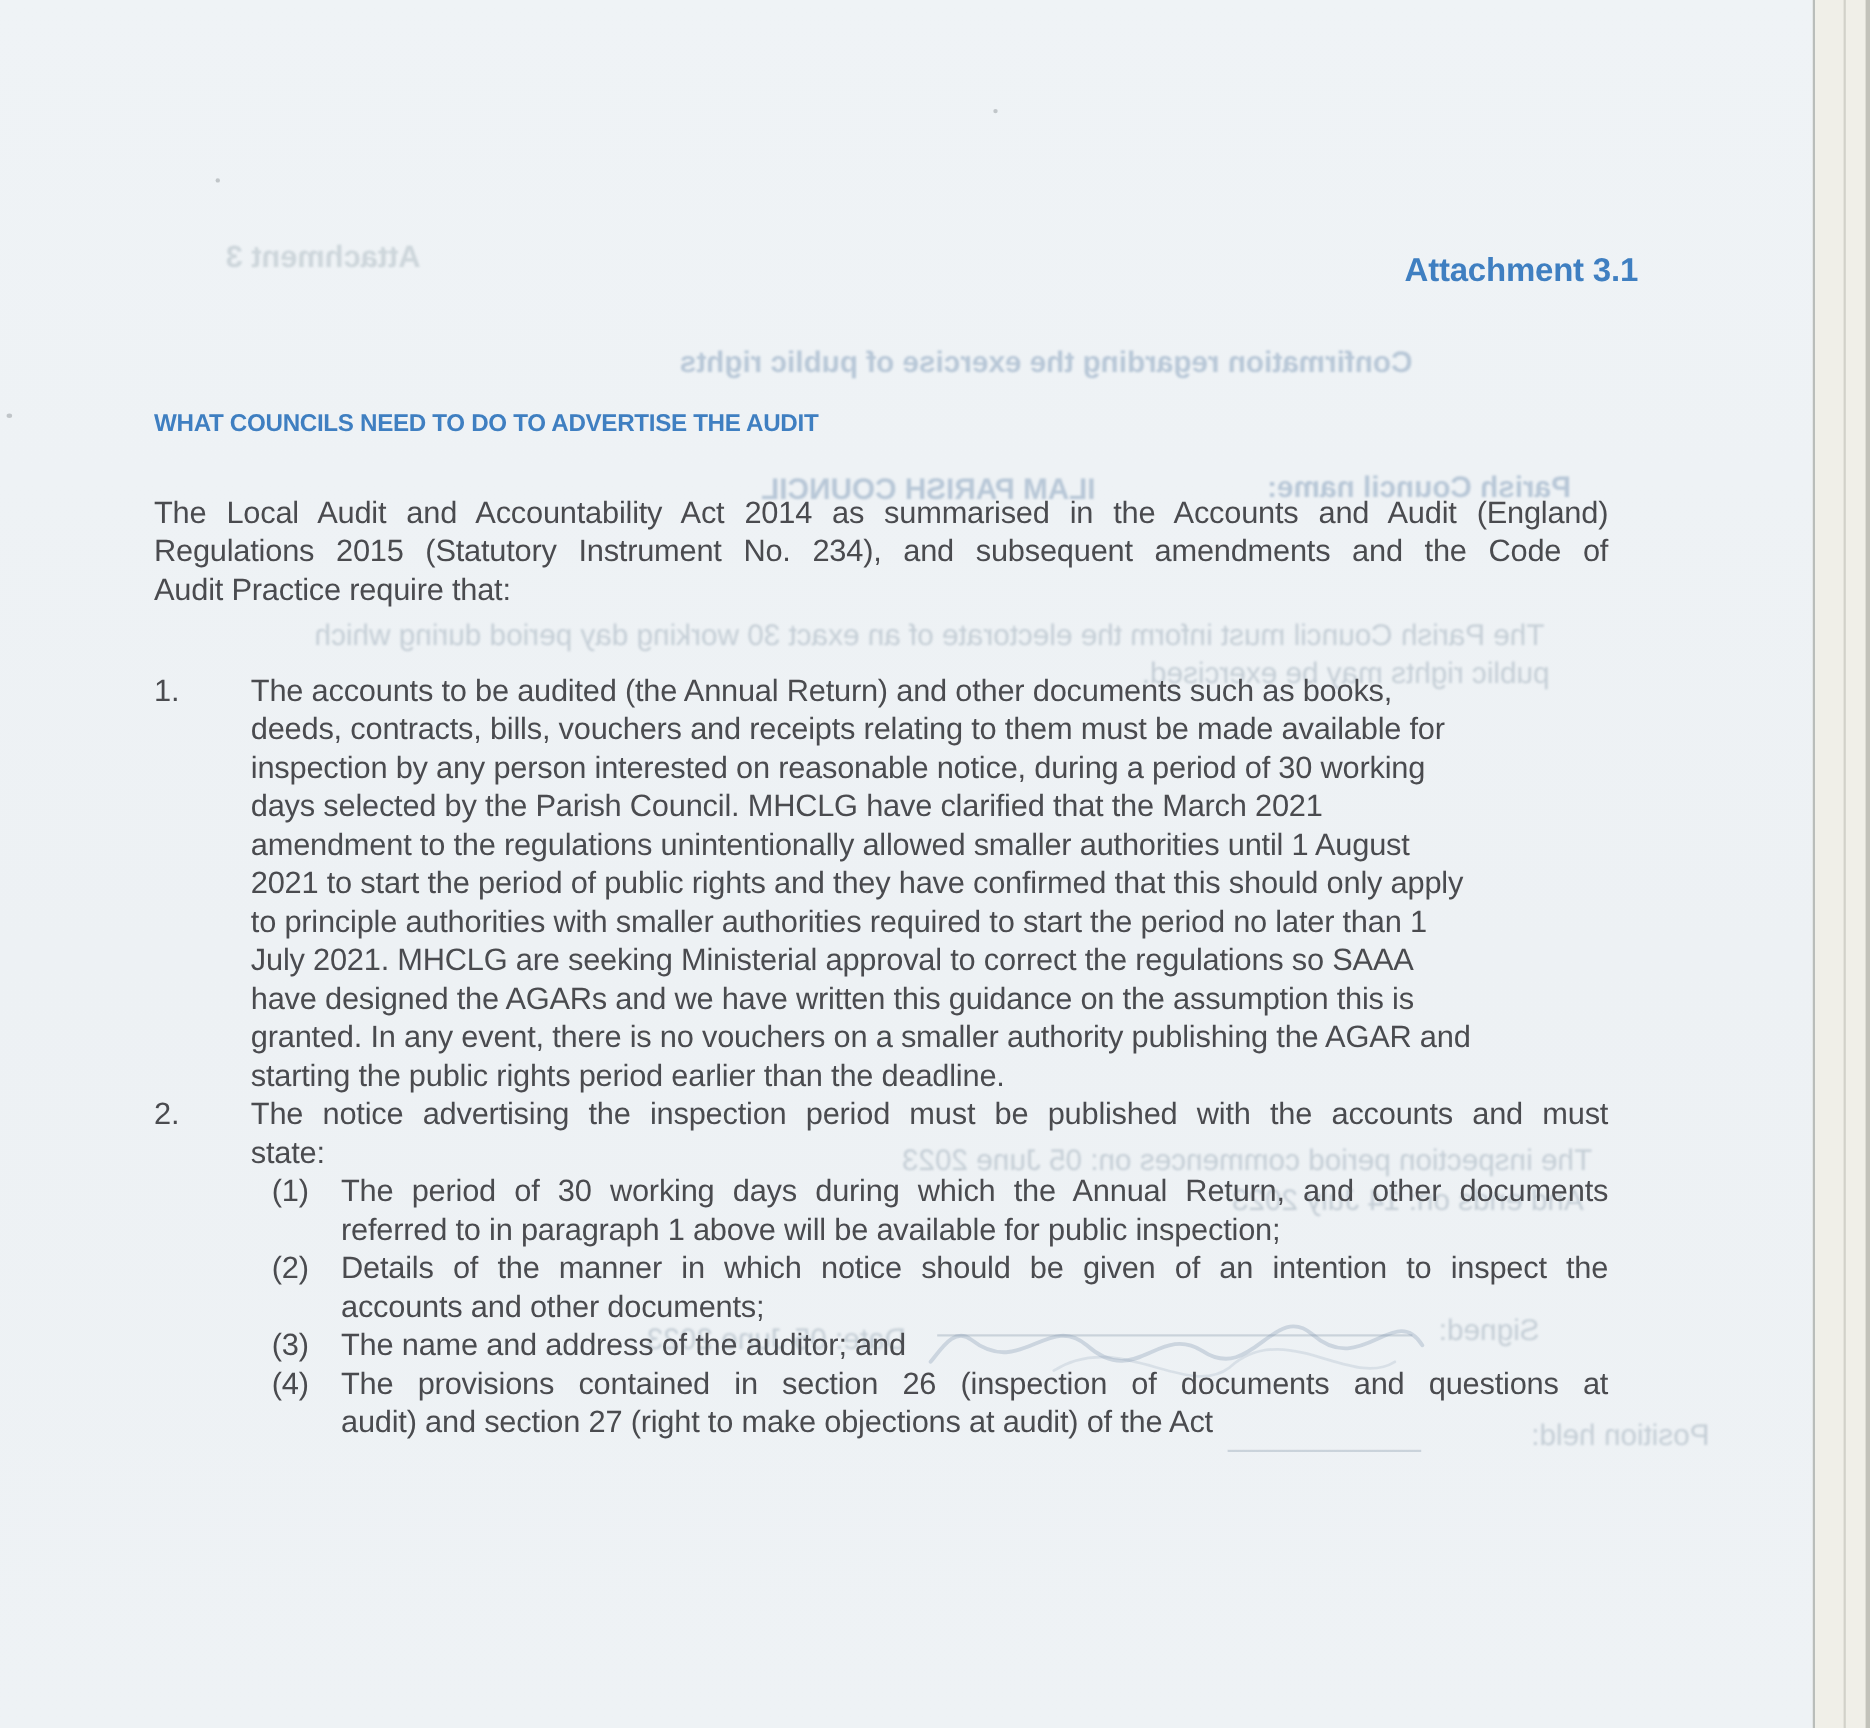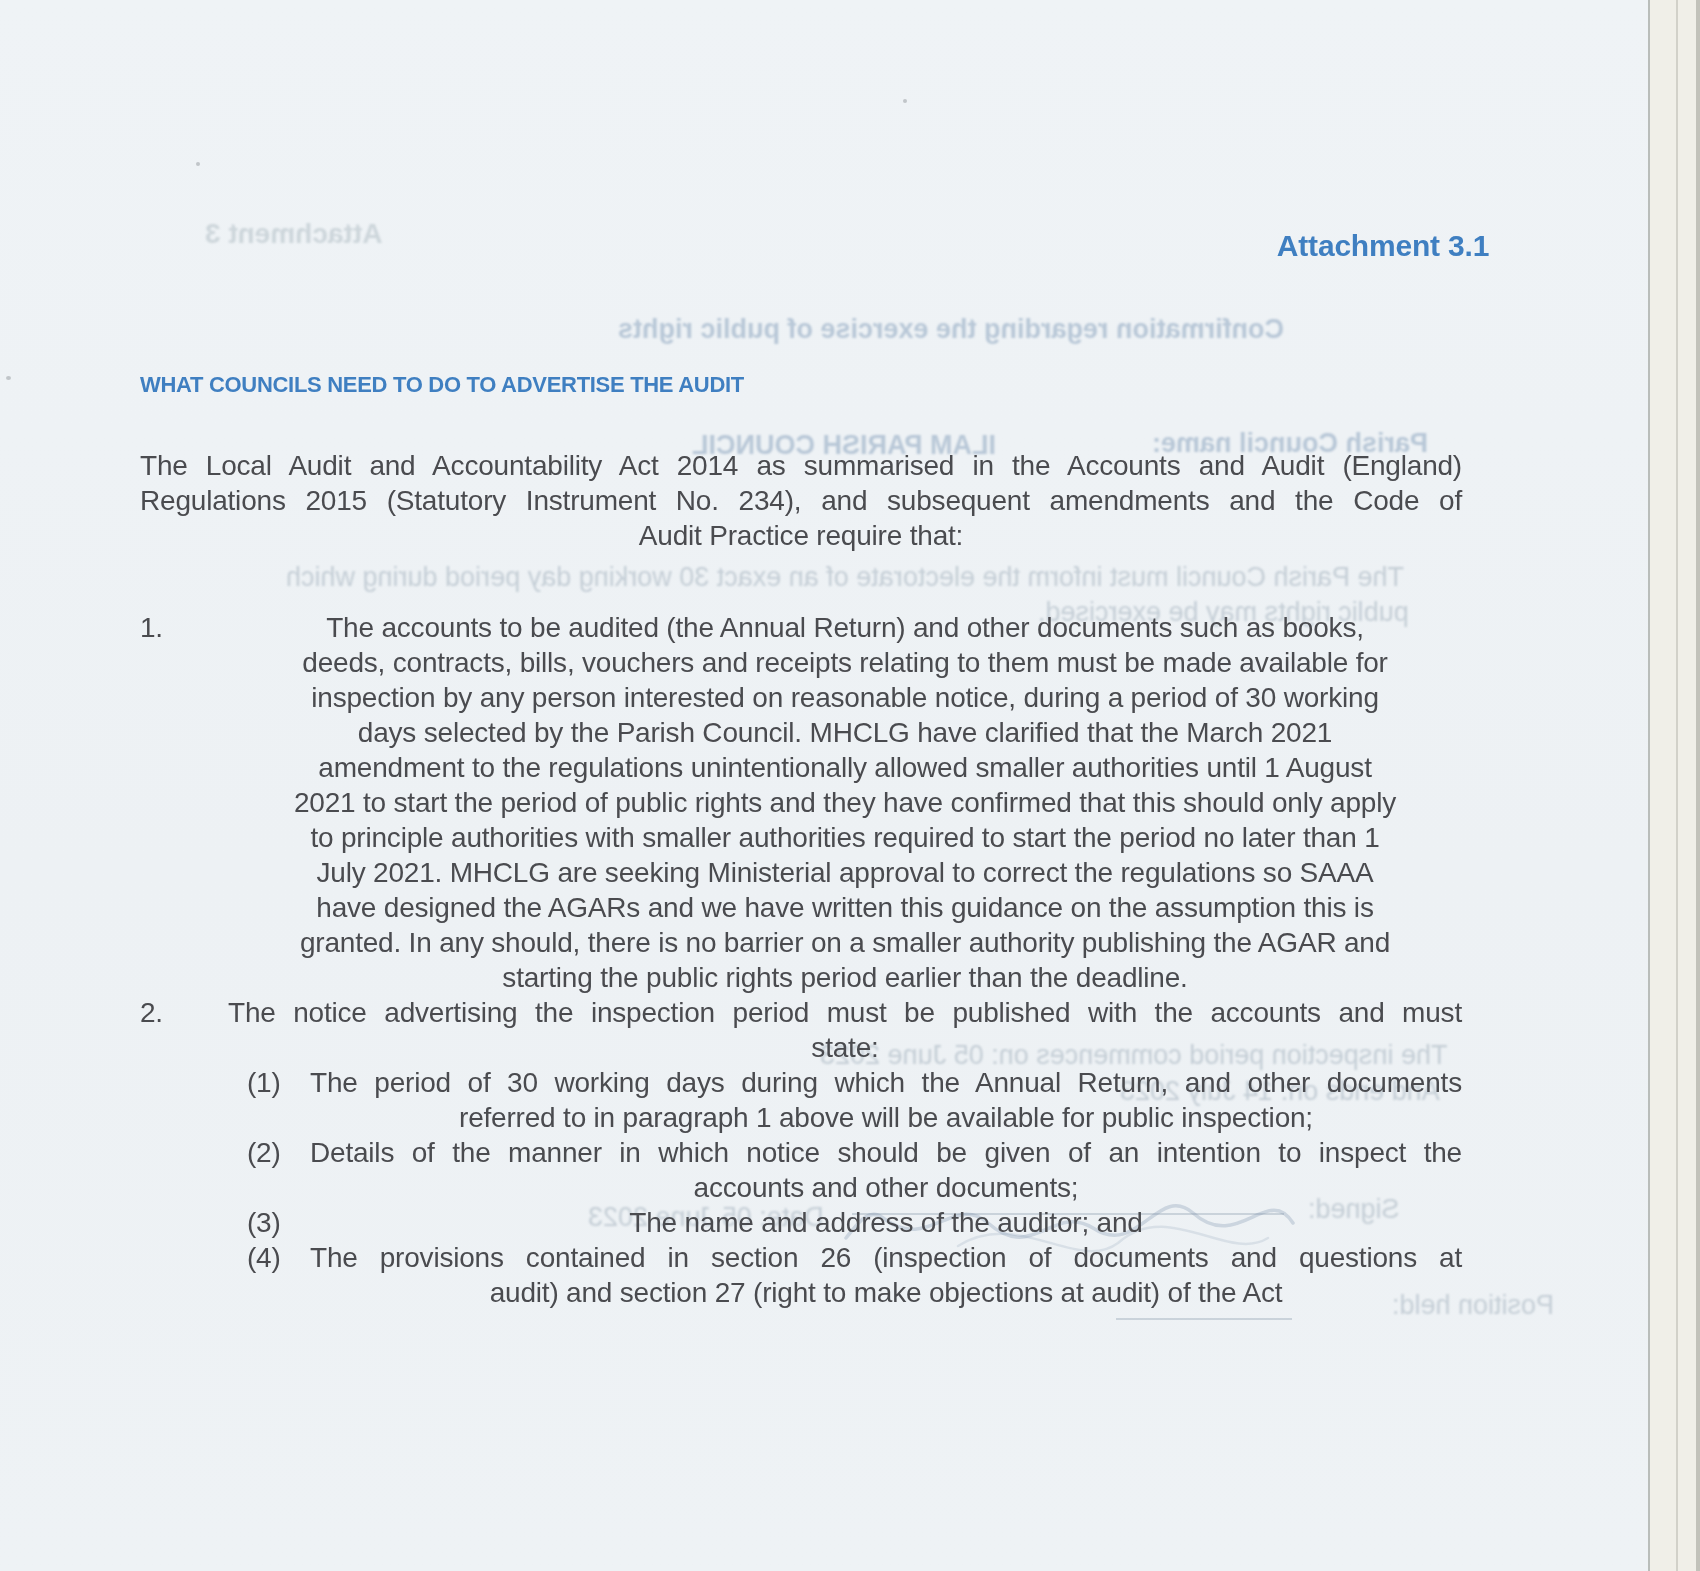--- a/index.html
+++ b/index.html
@@ -42,21 +42,21 @@
     font-weight:bold;font-size:30px;color:#3f7fc1;letter-spacing:-.2px;text-align:center;
   }
   .title{
     position:absolute;left:140px;top:372px;width:1100px;
     font-weight:bold;font-size:22px;color:#3f7fc1;letter-spacing:-.3px;white-space:nowrap;
   }
   .intro{position:absolute;left:140px;top:448px;width:1322px;}
   .flow{position:absolute;left:140px;top:610px;width:1322px;}
   .ln{min-height:35px;}
   .jline{text-align:justify;text-align-last:justify;}
-  .nowrapln{white-space:nowrap;text-align:center;}
+  .nowrapln{white-space:nowrap;}
   .it{}
   .litem{position:relative;padding-left:88px;}
   .litem .num{position:absolute;left:0;top:0;}
   .subitem{position:relative;padding-left:170px;}
   .subitem .snum{position:absolute;left:107px;top:0;}
 </style>
 </head>
 <body>
 
 <div class="page">
@@ -105,21 +105,21 @@
       <div class="ltext">
         <div class="ln nowrapln">The accounts to be audited (the Annual Return) and other documents such as books,</div>
         <div class="ln nowrapln">deeds, contracts, bills, vouchers and receipts relating to them must be made available for</div>
         <div class="ln nowrapln">inspection by any person interested on reasonable notice, during a period of 30 working</div>
         <div class="ln nowrapln">days selected by the Parish Council. MHCLG have clarified that the March 2021</div>
         <div class="ln nowrapln">amendment to the regulations unintentionally allowed smaller authorities until 1 August</div>
         <div class="ln nowrapln">2021 to start the period of public rights and they have confirmed that this should only apply</div>
         <div class="ln nowrapln">to principle authorities with smaller authorities required to start the period no later than 1</div>
         <div class="ln nowrapln">July 2021. MHCLG are seeking Ministerial approval to correct the regulations so SAAA</div>
         <div class="ln nowrapln">have designed the AGARs and we have written this guidance on the assumption this is</div>
-        <div class="ln nowrapln">granted. In any should, there is no barrier on a smaller authority publishing the AGAR and</div>
+        <div class="ln nowrapln">granted. In any event, there is no vouchers on a smaller authority publishing the AGAR and</div>
         <div class="ln nowrapln">starting the public rights period earlier than the deadline.</div>
       </div>
     </div>
 
     <div class="litem">
       <span class="num">2.</span>
       <div class="ltext">
         <div class="ln jline">The notice advertising the inspection period must be published with the accounts and must</div>
         <div class="ln nowrapln">state:</div>
       </div>

